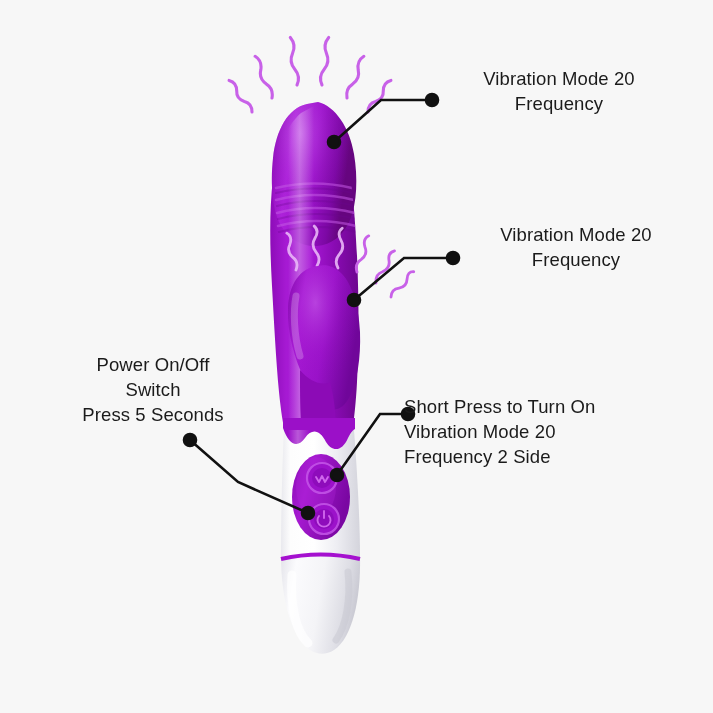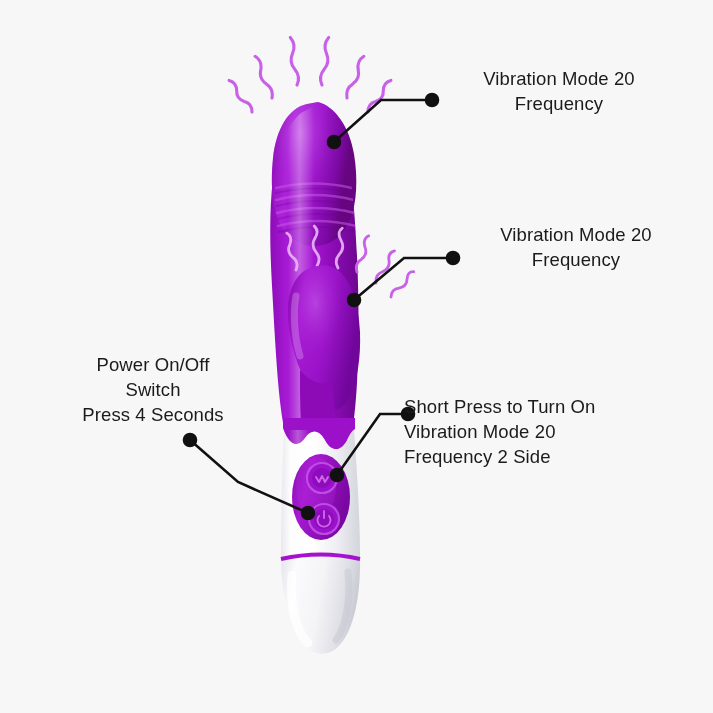--- a/index.html
+++ b/index.html
@@ -321,19 +321,19 @@
   </svg>
 
   <div class="callout" id="callout-top-right">Vibration Mode 20
 Frequency</div>
 
   <div class="callout" id="callout-mid-right">Vibration Mode 20
 Frequency</div>
 
   <div class="callout" id="callout-left">Power On/Off
 Switch
-Press 4 Seconds</div>
+Press 5 Seconds</div>
 
   <div class="callout" id="callout-bottom-right">Short Press to Turn On
 Vibration Mode 20
 Frequency 2 Side</div>
 
 </div>
 
 </body></html>

